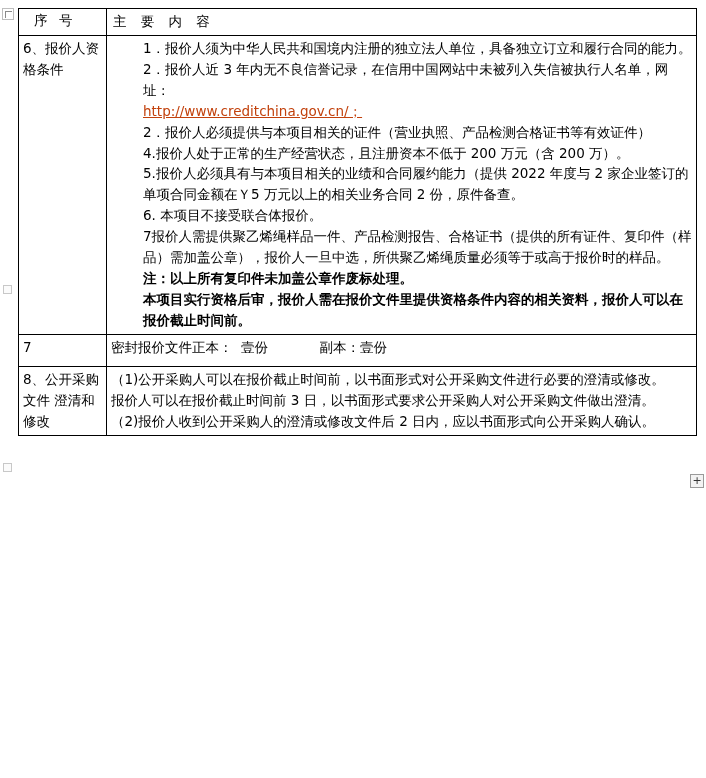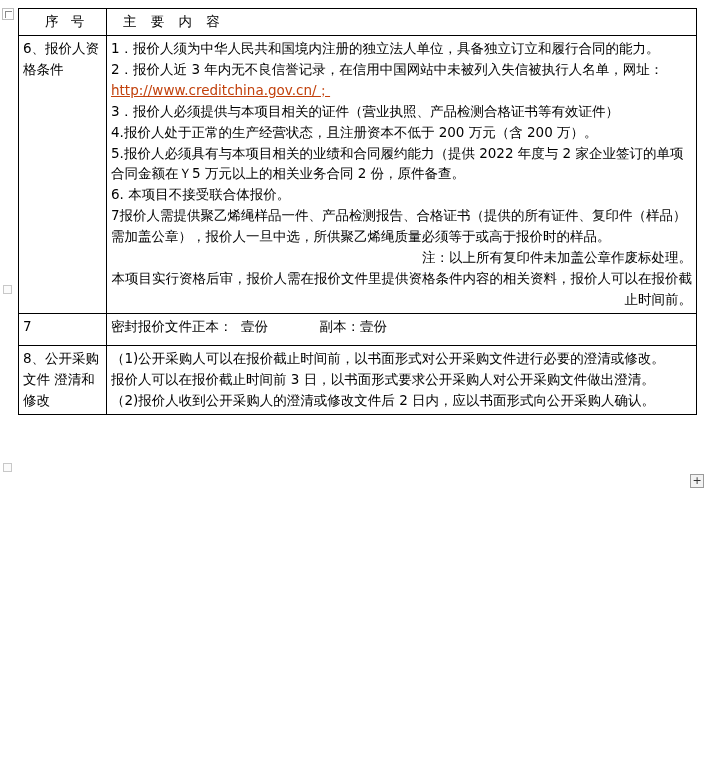--- a/index.html
+++ b/index.html
@@ -38,40 +38,41 @@
     line-height: 1.55;
   }
   .hdr td {
     text-align: left;
     font-size: 14px;
     padding-top: 4px;
     padding-bottom: 4px;
   }
   .hdr .seq {
     letter-spacing: 4px;
-    padding-left: 26px;
+    padding-left: 15px;
+    font-family: Liberation Serif, serif;
   }
   .hdr .title {
     letter-spacing: 5px;
-    padding-left: 16px;
+    padding-left: 6px;
   }
   .label {
     font-size: 13.5px;
     line-height: 1.6;
     word-break: break-all;
   }
   .line { display: block; }
-  .bold { font-weight: normal; text-align: right; }
+  .bold { font-weight: bold; }
   .link {
     color: #c2410c;
     text-decoration: underline;
     word-break: break-all;
   }
   .list .line { display: block; text-indent: 0; }
-  .qual .line { display: block; }
+  .qual .line { display: block; margin-left: 32px; }
   .row7 td { height: 26px; }
   
   .plus-btn {
     position: absolute;
     right: 2px;
     top: 466px;
     width: 14px;
     height: 14px;
     border: 1px solid #9a9a9a;
     background: #f3f3f3;
@@ -139,21 +140,21 @@
 
 
 
 
       <tr>
         <td class="label">6、报价人资格条件</td>
         <td class="qual">
           <span class="line">1．报价人须为中华人民共和国境内注册的独立法人单位，具备独立订立和履行合同的能力。</span>
           <span class="line">2．报价人近 3 年内无不良信誉记录，在信用中国网站中未被列入失信被执行人名单，网址：</span>
           <span class="line"><a class="link" href="#">http://www.creditchina.gov.cn/；</a></span>
-          <span class="line">3．报价人必须提供与本项目相关的证件（营业执照、产品检测合格证书等有效证件）</span>
+          <span class="line">2．报价人必须提供与本项目相关的证件（营业执照、产品检测合格证书等有效证件）</span>
           <span class="line">4.报价人处于正常的生产经营状态，且注册资本不低于 200 万元（含 200 万）。</span>
           <span class="line">5.报价人必须具有与本项目相关的业绩和合同履约能力（提供 2022 年度与 2 家企业签订的单项合同金额在Ｙ5 万元以上的相关业务合同 2 份，原件备查。</span>
           <span class="line">6. 本项目不接受联合体报价。</span>
           <span class="line">7报价人需提供聚乙烯绳样品一件、产品检测报告、合格证书（提供的所有证件、复印件（样品）需加盖公章），报价人一旦中选，所供聚乙烯绳质量必须等于或高于报价时的样品。</span>
           <span class="line bold">注：以上所有复印件未加盖公章作废标处理。</span>
           <span class="line bold">本项目实行资格后审，报价人需在报价文件里提供资格条件内容的相关资料，报价人可以在报价截止时间前。</span>
         </td>
       </tr>
 
       <tr class="row7">

